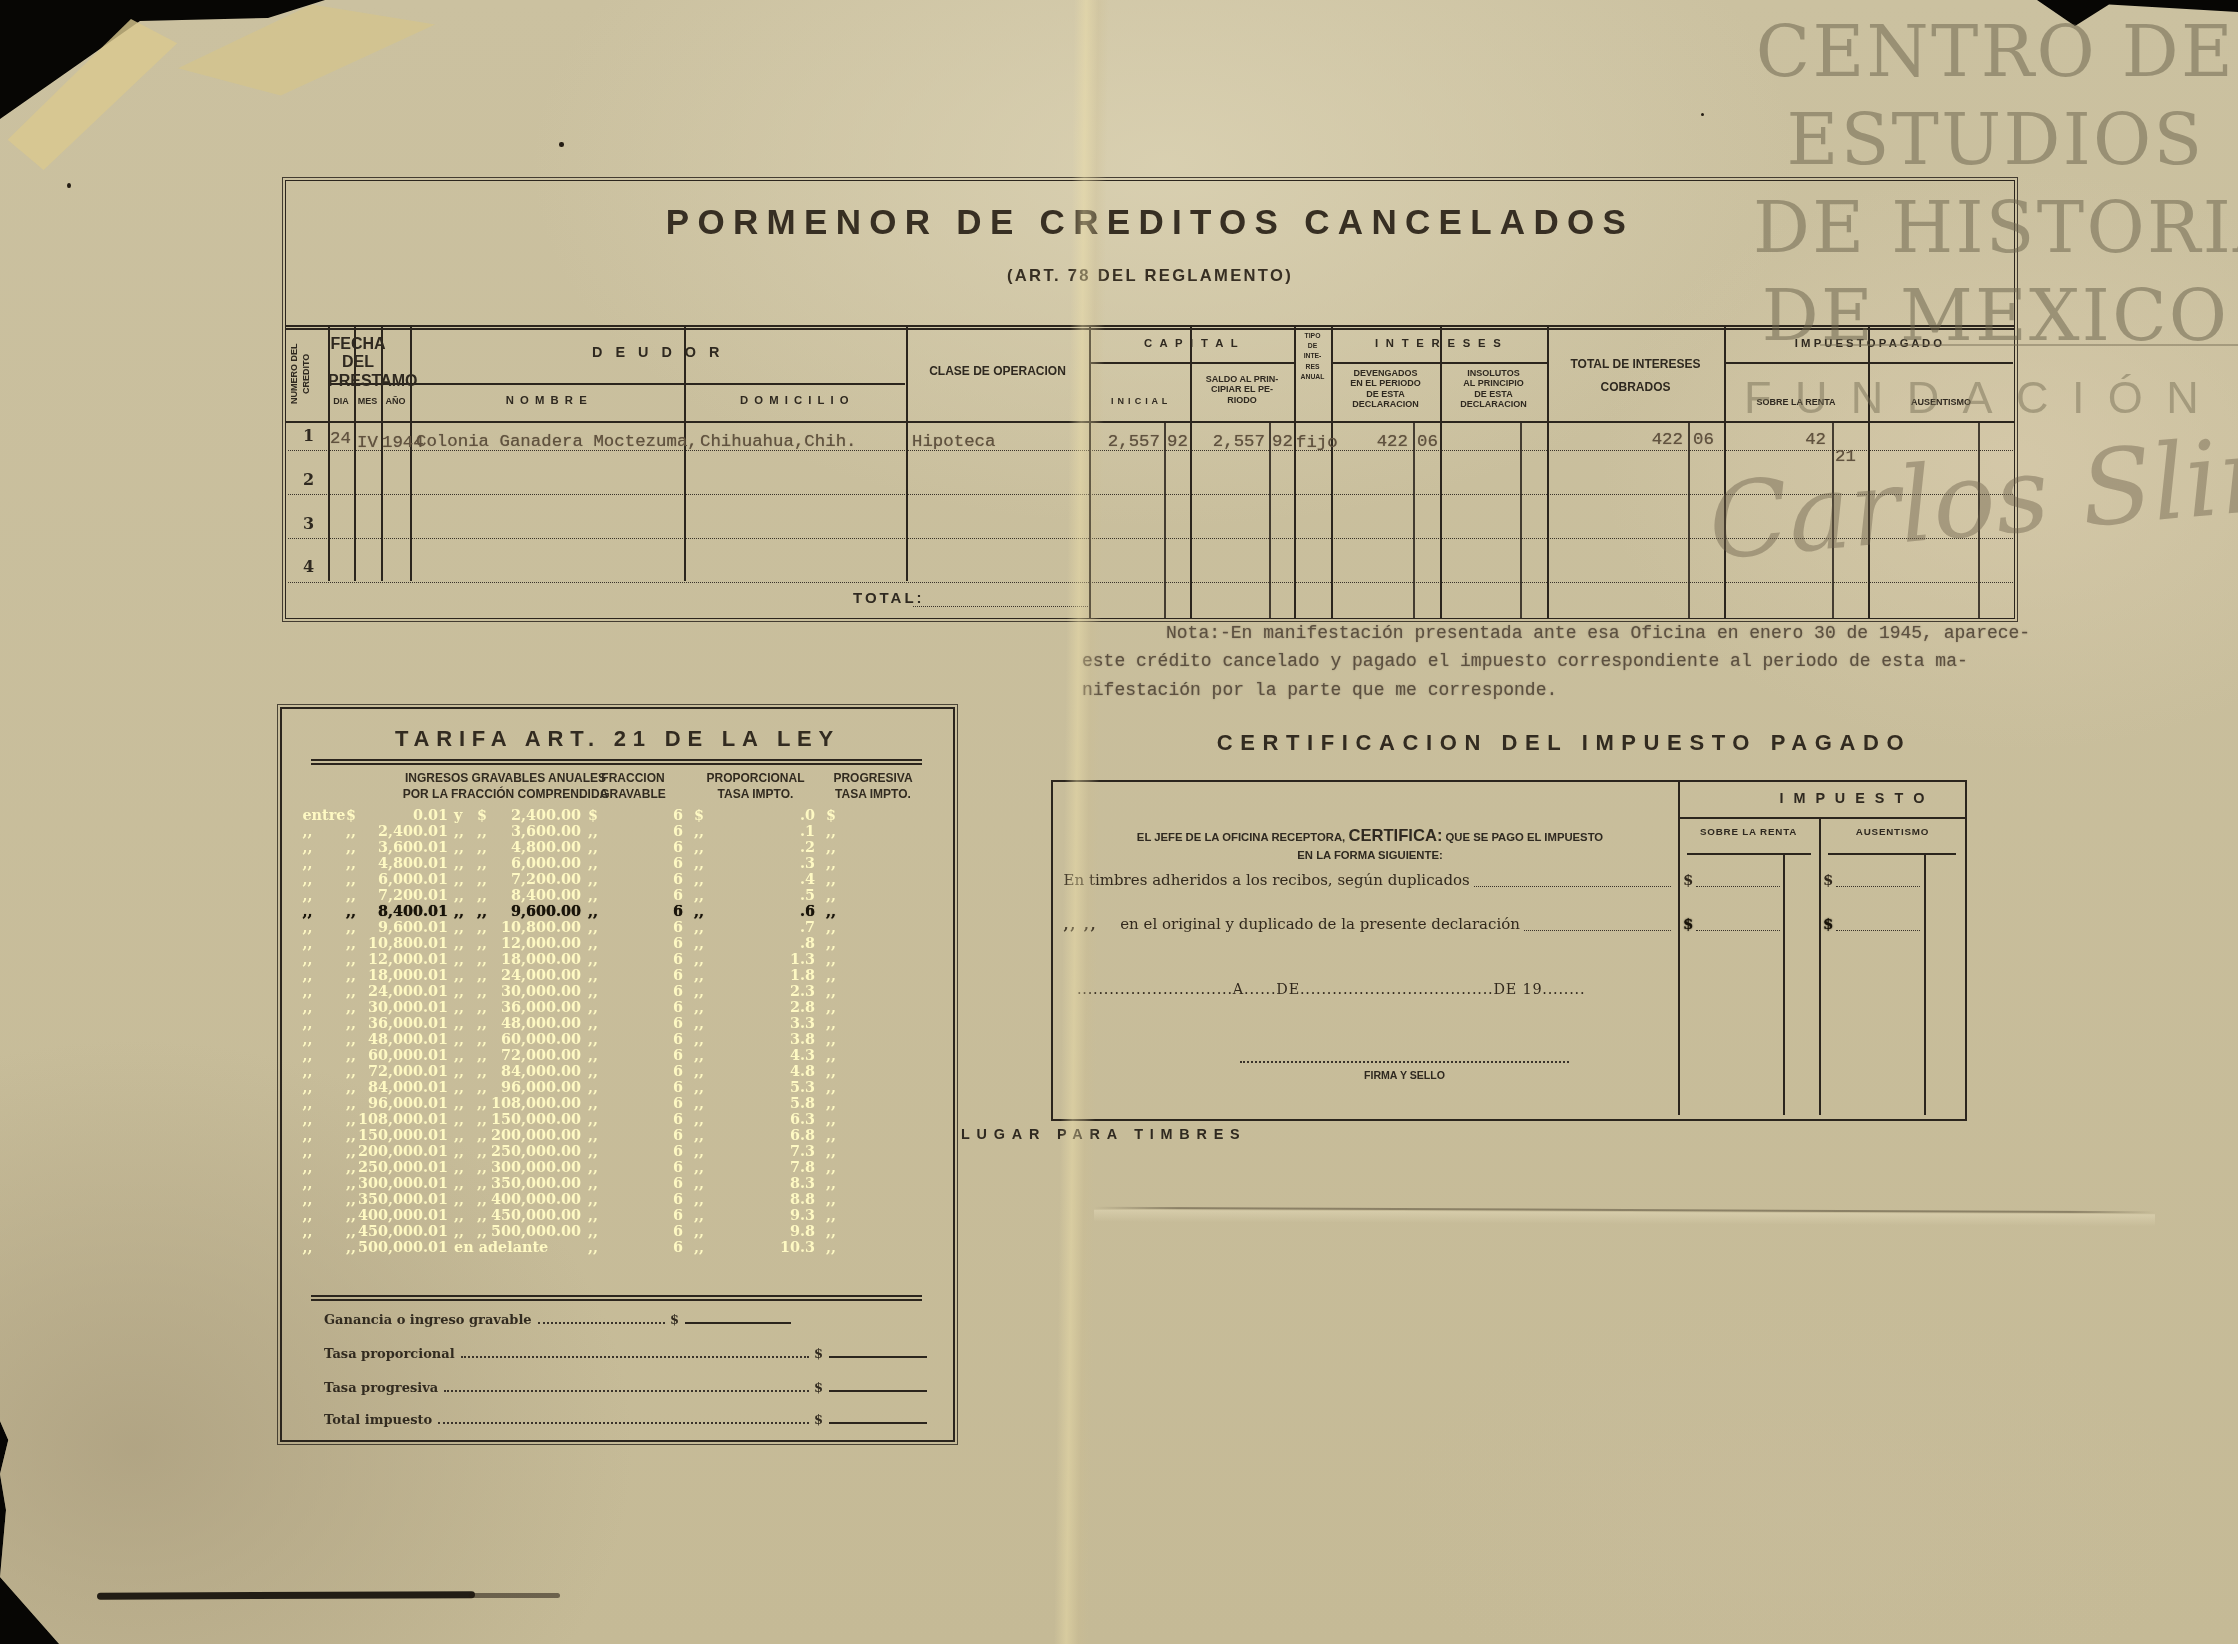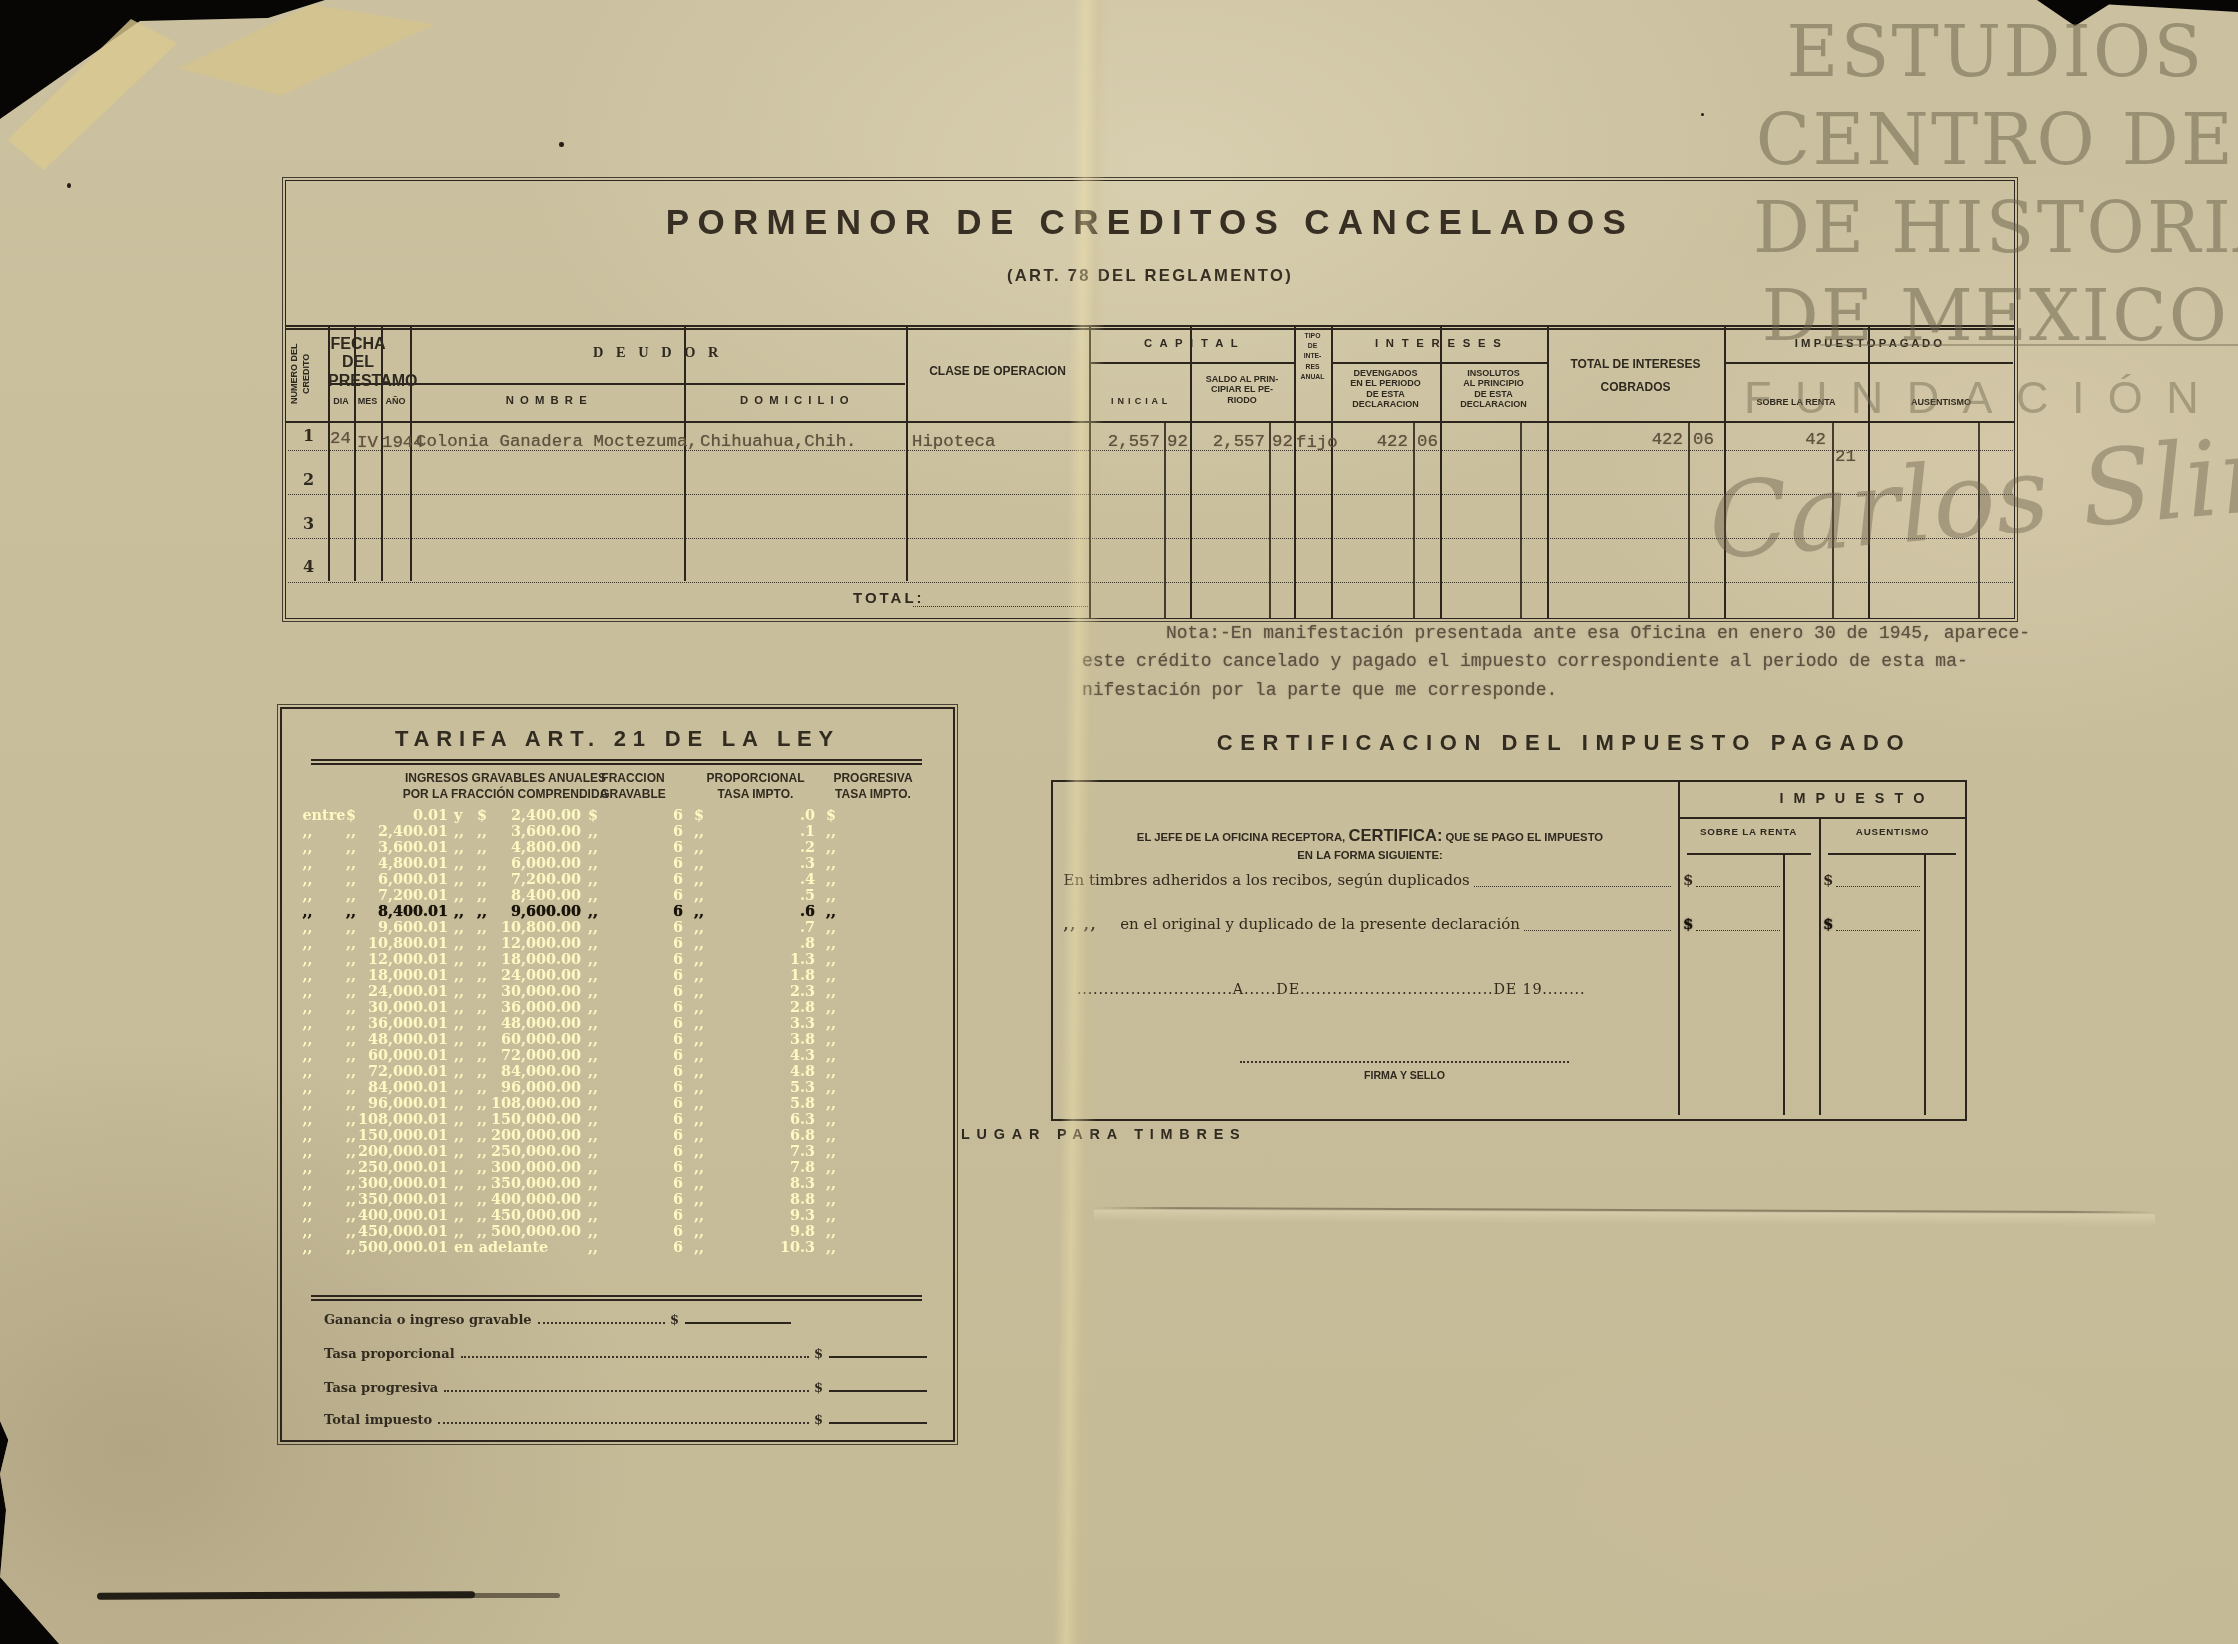--- a/index.html
+++ b/index.html
@@ -166,21 +166,21 @@
     <div class="vlc" style="left:1546px;"></div>
     <div class="vlc" style="left:1692px;"></div>
 
     <div class="hdr" id="h-numero">NUMERO DEL
 CREDITO</div>
     <div class="hdr" style="left:42px;top:154px;width:60px;font-size:16px;">FECHA DEL
 PRESTAMO</div>
     <div class="hdr" style="left:42px;top:215px;width:26px;font-size:9px;">DIA</div>
     <div class="hdr" style="left:68px;top:215px;width:27px;font-size:9px;">MES</div>
     <div class="hdr" style="left:95px;top:215px;width:29px;font-size:9px;">AÑO</div>
-    <div class="hdr" style="left:124px;top:163px;width:496px;font-size:14.4px;letter-spacing:4.5px;font-family:Liberation Serif, serif;">D E U D O R</div>
+    <div class="hdr" style="left:124px;top:163px;width:496px;font-size:14.4px;letter-spacing:4.5px;">D E U D O R</div>
     <div class="hdr" style="left:124px;top:213px;width:274px;font-size:11.3px;letter-spacing:1.5px;">N O M B R E</div>
     <div class="hdr" style="left:398px;top:213px;width:222px;font-size:11.3px;letter-spacing:1.5px;">D O M I C I L I O</div>
     <div class="hdr" style="left:620px;top:184px;width:183px;font-size:12px;">CLASE DE OPERACION</div>
     <div class="hdr" style="left:803px;top:156px;width:206px;font-size:11.3px;letter-spacing:2.3px;">C A P I T A L</div>
     <div class="hdr" style="left:803px;top:215px;width:101px;font-size:9px;letter-spacing:0.8px;">I N I C I A L</div>
     <div class="hdr" style="left:904px;top:193px;width:104px;font-size:9px;">SALDO AL PRIN-
 CIPIAR EL PE-
 RIODO</div>
     <div class="hdr" style="left:1008px;top:150px;width:37px;font-size:6.8px;line-height:1.5;">TIPO
 DE
@@ -714,22 +714,22 @@
       <span>$</span>
         <span class="leader"></span>
     </div>
   </div>
   <div id="cert-date">.............................A......DE....................................DE 19........</div>
   <div id="firma-line"></div>
   <div id="firma-label">FIRMA Y SELLO</div>
   <div id="lugar">LUGAR PARA TIMBRES</div>
 
   <div id="watermark">
+    <div class="wm-line">CENTRO DE</div>
     <div class="wm-line">ESTUDIOS</div>
-    <div class="wm-line">CENTRO DE</div>
     <div class="wm-line">DE HISTORIA</div>
     <div class="wm-line">DE MEXICO</div>
   </div>
   <div id="wm-rule"></div>
   <div id="wm-fundacion">FUNDACIÓN</div>
   <div id="wm-signature">Carlos Slim</div>
 </div>
 
 
 </body></html>

